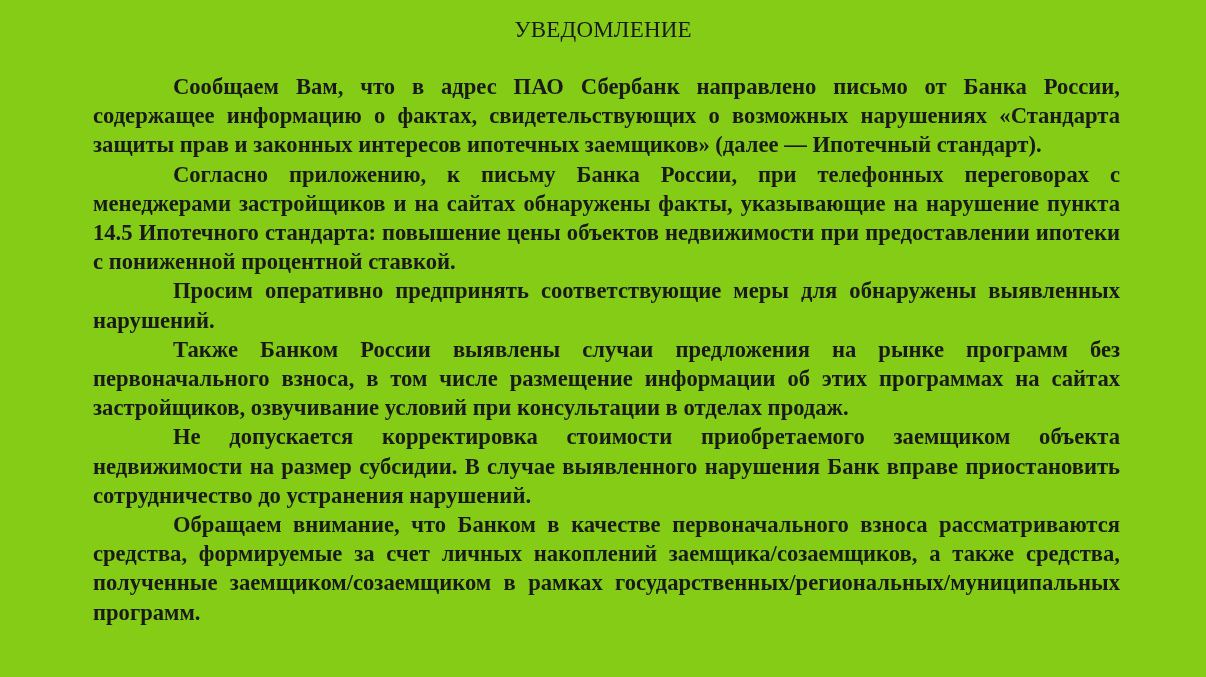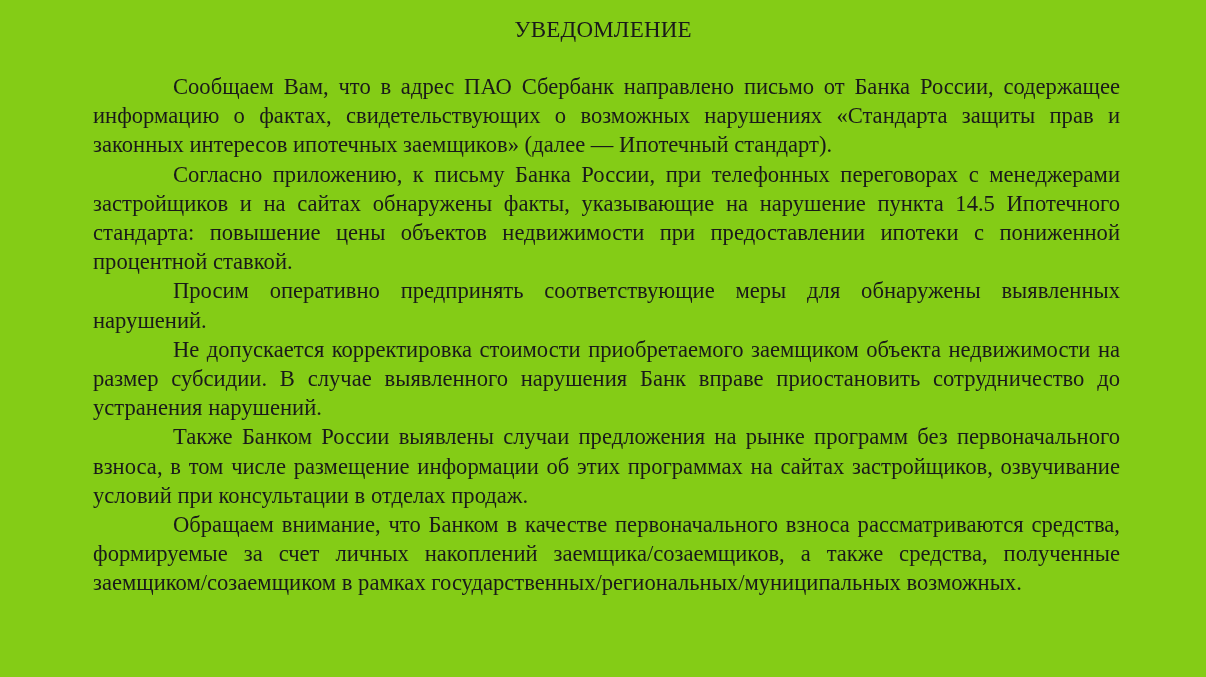--- a/index.html
+++ b/index.html
@@ -33,35 +33,36 @@
     line-height: 32px;
     letter-spacing: 0.2px;
   }
   .body-text {
     position: absolute;
     left: 93px;
     top: 72px;
     width: 1027px;
     font-size: 22.6px;
     line-height: 29.2px;
+    font-weight: bold;
   }
   .para {
     margin: 0;
     text-align: justify;
     text-indent: 80px;
     hyphens: none;
   }
 </style>
 </head>
 <body>
 
 <div class="page">
   <div class="title">УВЕДОМЛЕНИЕ</div>
 
   <div class="body-text">
     <p class="para">Сообщаем Вам, что в адрес ПАО Сбербанк направлено письмо от Банка России, содержащее информацию о фактах, свидетельствующих о возможных нарушениях «Стандарта защиты прав и законных интересов ипотечных заемщиков» (далее — Ипотечный стандарт).</p>
     <p class="para">Согласно приложению, к письму Банка России, при телефонных переговорах с менеджерами застройщиков и на сайтах обнаружены факты, указывающие на нарушение пункта 14.5 Ипотечного стандарта: повышение цены объектов недвижимости при предоставлении ипотеки с пониженной процентной ставкой.</p>
     <p class="para">Просим оперативно предпринять соответствующие меры для обнаружены выявленных нарушений.</p>
+    <p class="para">Также Банком России выявлены случаи предложения на рынке программ без первоначального взноса, в том числе размещение информации об этих программах на сайтах застройщиков, озвучивание условий при консультации в отделах продаж.</p>
     <p class="para">Не допускается корректировка стоимости приобретаемого заемщиком объекта недвижимости на размер субсидии. В случае выявленного нарушения Банк вправе приостановить сотрудничество до устранения нарушений.</p>
-    <p class="para">Также Банком России выявлены случаи предложения на рынке программ без первоначального взноса, в том числе размещение информации об этих программах на сайтах застройщиков, озвучивание условий при консультации в отделах продаж.</p>
-    <p class="para">Обращаем внимание, что Банком в качестве первоначального взноса рассматриваются средства, формируемые за счет личных накоплений заемщика/созаемщиков, а также средства, полученные заемщиком/созаемщиком в рамках государственных/региональных/муниципальных возможных.</p>
+    <p class="para">Обращаем внимание, что Банком в качестве первоначального взноса рассматриваются средства, формируемые за счет личных накоплений заемщика/созаемщиков, а также средства, полученные заемщиком/созаемщиком в рамках государственных/региональных/муниципальных программ.</p>
   </div>
 </div>
 
 </body></html>

